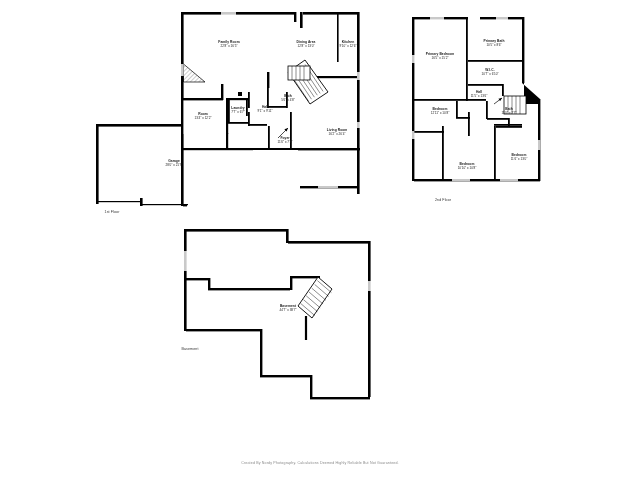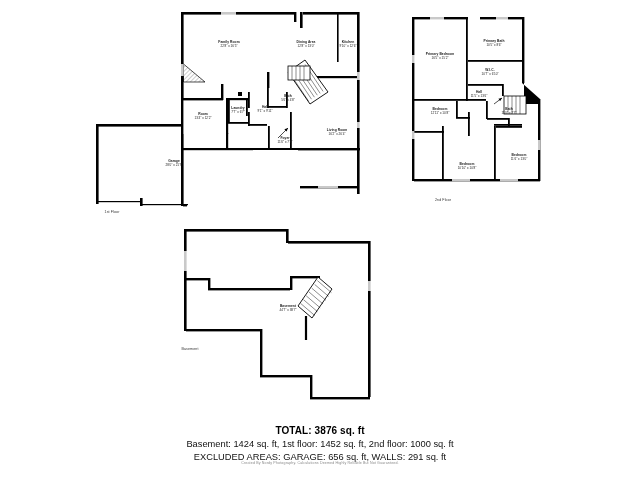--- a/index.html
+++ b/index.html
@@ -424,21 +424,16 @@
     <span class="dim">11'6" x 13'0"</span>
   </div>
   <div class="floor-caption" style="left:443px;top:200px;">2nd Floor</div>
 
   <div class="room-label" style="left:288px;top:309px;">
     <span class="nm">Basement</span>
     <span class="dim">44'7" x 38'7"</span>
   </div>
   <div class="floor-caption" style="left:190px;top:349px;">Basement</div>
 
-  <div id="summary">
-    <div class="total">TOTAL: 3876 sq. ft</div>
-    <div class="breakdown">Basement: 1424 sq. ft, 1st floor: 1452 sq. ft, 2nd floor: 1000 sq. ft</div>
-    <div class="excluded">EXCLUDED AREAS: GARAGE: 656 sq. ft, WALLS: 291 sq. ft</div>
-  </div>
 
   <div id="credit">Created By Nordy Photography. Calculations Deemed Highly Reliable But Not Guaranteed.</div>
 
 </div>
 
 </body></html>

